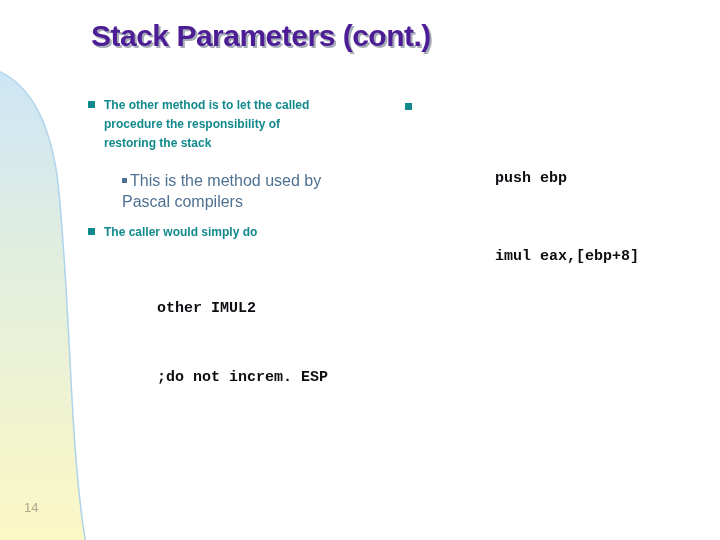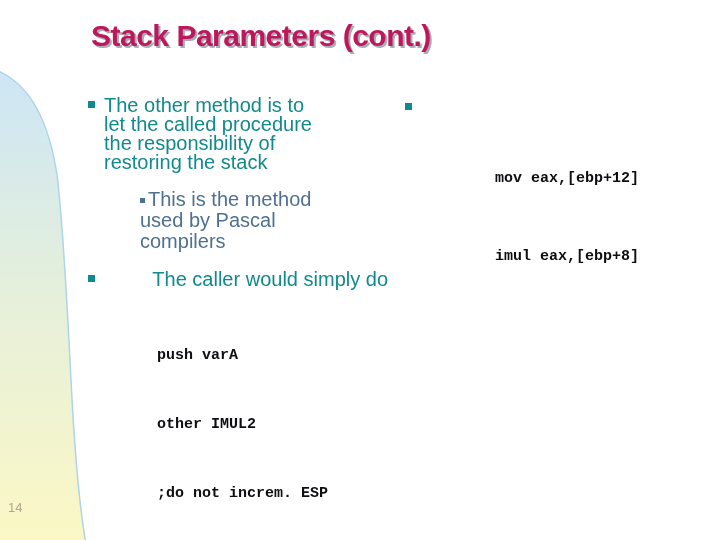--- a/index.html
+++ b/index.html
@@ -5,58 +5,58 @@
   html,body { margin:0; padding:0; background:#888; }
   .slide {
     position:relative; width:720px; height:540px; margin:0 auto;
     background:#ffffff; overflow:hidden;
     font-family:"Liberation Sans", sans-serif;
   }
   .band { position:absolute; left:0; top:0; width:100px; height:540px; }
 
   .title {
     position:absolute; left:91px; top:19px;
-    font-size:30px; font-weight:bold; color:#be185d;
+    font-size:30px; font-weight:bold; color:#4c1d95;
     letter-spacing:-0.5px;
     text-shadow:2px 2px 0 #a6adb6;
     white-space:nowrap;
   }
 
   .col-left  { position:absolute; left:88px;  top:96px;  width:300px; }
   .col-right { position:absolute; left:405px; top:98px;  width:312px; }
 
   .bullet {
     position:relative; padding-left:16px;
-    color:#12898c; font-weight:normal; font-size:20px; line-height:19px;
+    color:#12898c; font-weight:bold; font-size:12px; line-height:19px;
   }
   .bullet .sq {
     position:absolute; left:0; top:5px; width:7px; height:7px; background:#12898c;
   }
   .w212 { width:212px; }
 
   .sub {
-    margin-left:52px; color:#4f7191; font-size:20px; line-height:21px;
+    margin-left:34px; color:#4f7191; font-size:16px; line-height:21px;
   }
   .ssq {
     display:inline-block; width:5px; height:5px; background:#4f7191;
     margin-right:3px; vertical-align:3px;
   }
 
   .mono { font-family:"Liberation Mono", monospace; font-weight:bold; color:#0d0d12; }
 
   .l-code { margin:9px 0 0 69px; font-size:15px; line-height:23px; white-space:pre; }
 
   .r-code { margin:16px 0 0 68px; font-size:15px; line-height:26px; white-space:pre; }
   .r-line { margin-left:22px; }
 
   .l-sub1 { margin-top:17px; width:212px; }
-  .l-b2   { margin-top:18px;text-align:right; }
+  .l-b2   { margin-top:11px; }
 
   .page-number {
-    position:absolute; left:8px; top:500px;
+    position:absolute; left:24px; top:500px;
     font-size:13px; color:#b2a78a;
   }
 </style>
 </head>
 <body>
 
 <div class="slide">
 
   <svg class="band" viewBox="0 0 100 540" aria-hidden="true">
     <defs>
@@ -79,35 +79,34 @@
     </div>
 
     <div class="sub l-sub1"><span class="ssq"></span><span>This is the method used by Pascal compilers</span></div>
 
     <div class="bullet l-b2">
       <span class="sq"></span>
       <div>The caller would simply do</div>
     </div>
 
     <div class="mono l-code">
-      <div>push varA</div>
       <div>other IMUL2</div>
       <div>;do not increm. ESP</div>
     </div>
 
   </div>
 
   <div class="col-right">
 
     <div class="bullet">
       <span class="sq"></span>
     </div>
 
     <div class="mono r-code">
-      <div class="r-line">mov eax,[ebp+12]</div>
+      <div class="r-line">push ebp</div>
       <div class="r-line">imul eax,[ebp+8]</div>
       
       
     </div>
 
   </div>
 
   <div class="page-number">14</div>
 
 </div>

